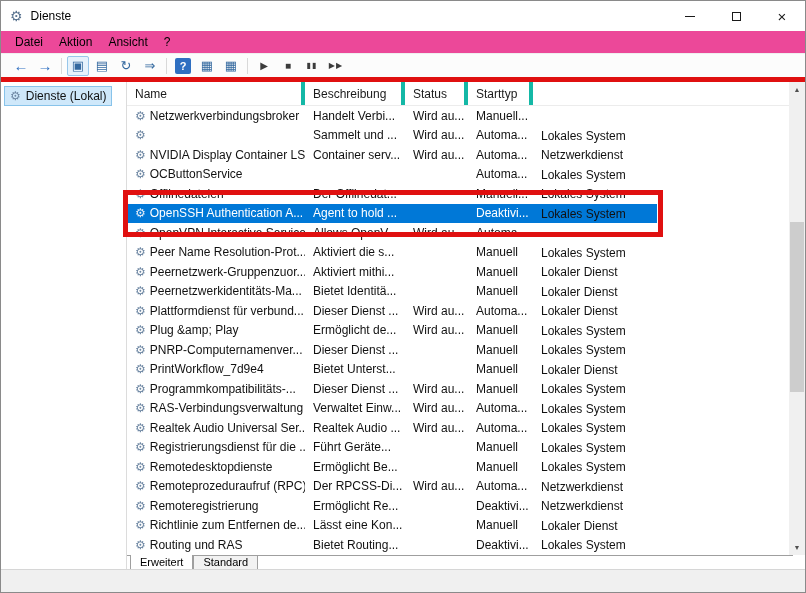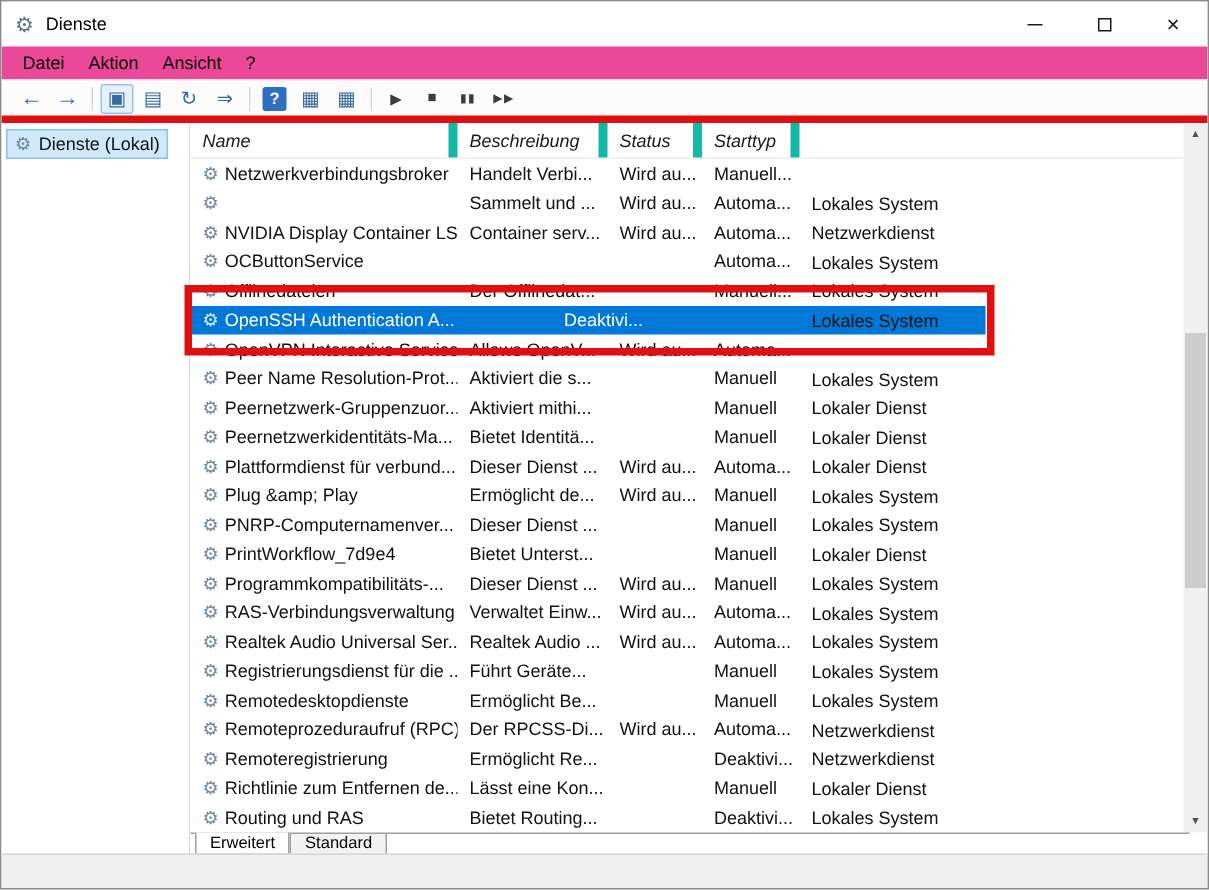--- a/index.html
+++ b/index.html
@@ -38,22 +38,22 @@
   
   .content { position:absolute; top:81px; left:0; width:100%; height:489px; display:flex; background:#fff; }
   .sidebar { width:126px; border-right:1px solid #dcdcdc; padding:4px 3px; background:#fff; }
   .tree-item { display:flex; align-items:center; gap:5px; padding:2px 5px; font-size:12px;
                background:#cfe8fa; border:1px solid #88c3ea; width:fit-content; }
   .gear { color:#6e87a3; font-size:12px; line-height:1; }
 
   .main { flex:1; position:relative; background:#fff; }
   .listview { position:absolute; top:0; left:0; right:16px; bottom:16px; overflow:hidden; }
   .lv-header { display:flex; height:24px; border-bottom:1px solid #ececec; }
-  .hcell { border-right:6px solid #14b8a6; padding-left:8px; display:flex; align-items:center;
-           font-size:12px; color:#1a1a1a; white-space:nowrap; overflow:hidden;font-style:italic; }
+  .hcell { border-right:4px solid #14b8a6; padding-left:8px; display:flex; align-items:center;
+           font-size:12px; color:#1a1a1a; white-space:nowrap; overflow:hidden; }
   .col-name { width:178px; } .col-desc { width:100px; } .col-status { width:63px; }
   .col-start { width:65px;text-align:right; } .col-logon { width:124px;margin-top:40px; }
   .lv-rows { }
   .lv-row { display:flex; height:19.5px; align-items:center; width:530px; white-space:nowrap; }
   .lv-row .cell { overflow:hidden; padding-left:8px; font-size:12px; height:100%;
                   display:flex; align-items:center; }
   .lv-row .cell.col-name { gap:4px; }
   .lv-row.selected { color:#fff; }
   .lv-row.selected .gear { color:#e2ecf7; }
 
@@ -191,20 +191,21 @@
     <span class="cell col-desc">Der Offlinedat...</span>
     <span class="cell col-status"></span>
     <span class="cell col-start">Manuell...</span>
     <span class="cell col-logon">Lokales System</span>
   </div>
             <div class="lv-row selected" style="background: rgb(0, 120, 215);">
     <span class="cell col-name">
       <span class="gear">⚙</span>
       <span>OpenSSH Authentication A...</span>
     </span>
+    <span class="cell col-desc">Agent to hold ...</span>
     <span class="cell col-status"></span>
     <span class="cell col-start">Deaktivi...</span>
     <span class="cell col-logon">Lokales System</span>
   </div>
             <div class="lv-row">
     <span class="cell col-name">
       <span class="gear">⚙</span>
       <span>OpenVPN Interactive Service</span>
     </span>
     <span class="cell col-desc">Allows OpenV...</span>

